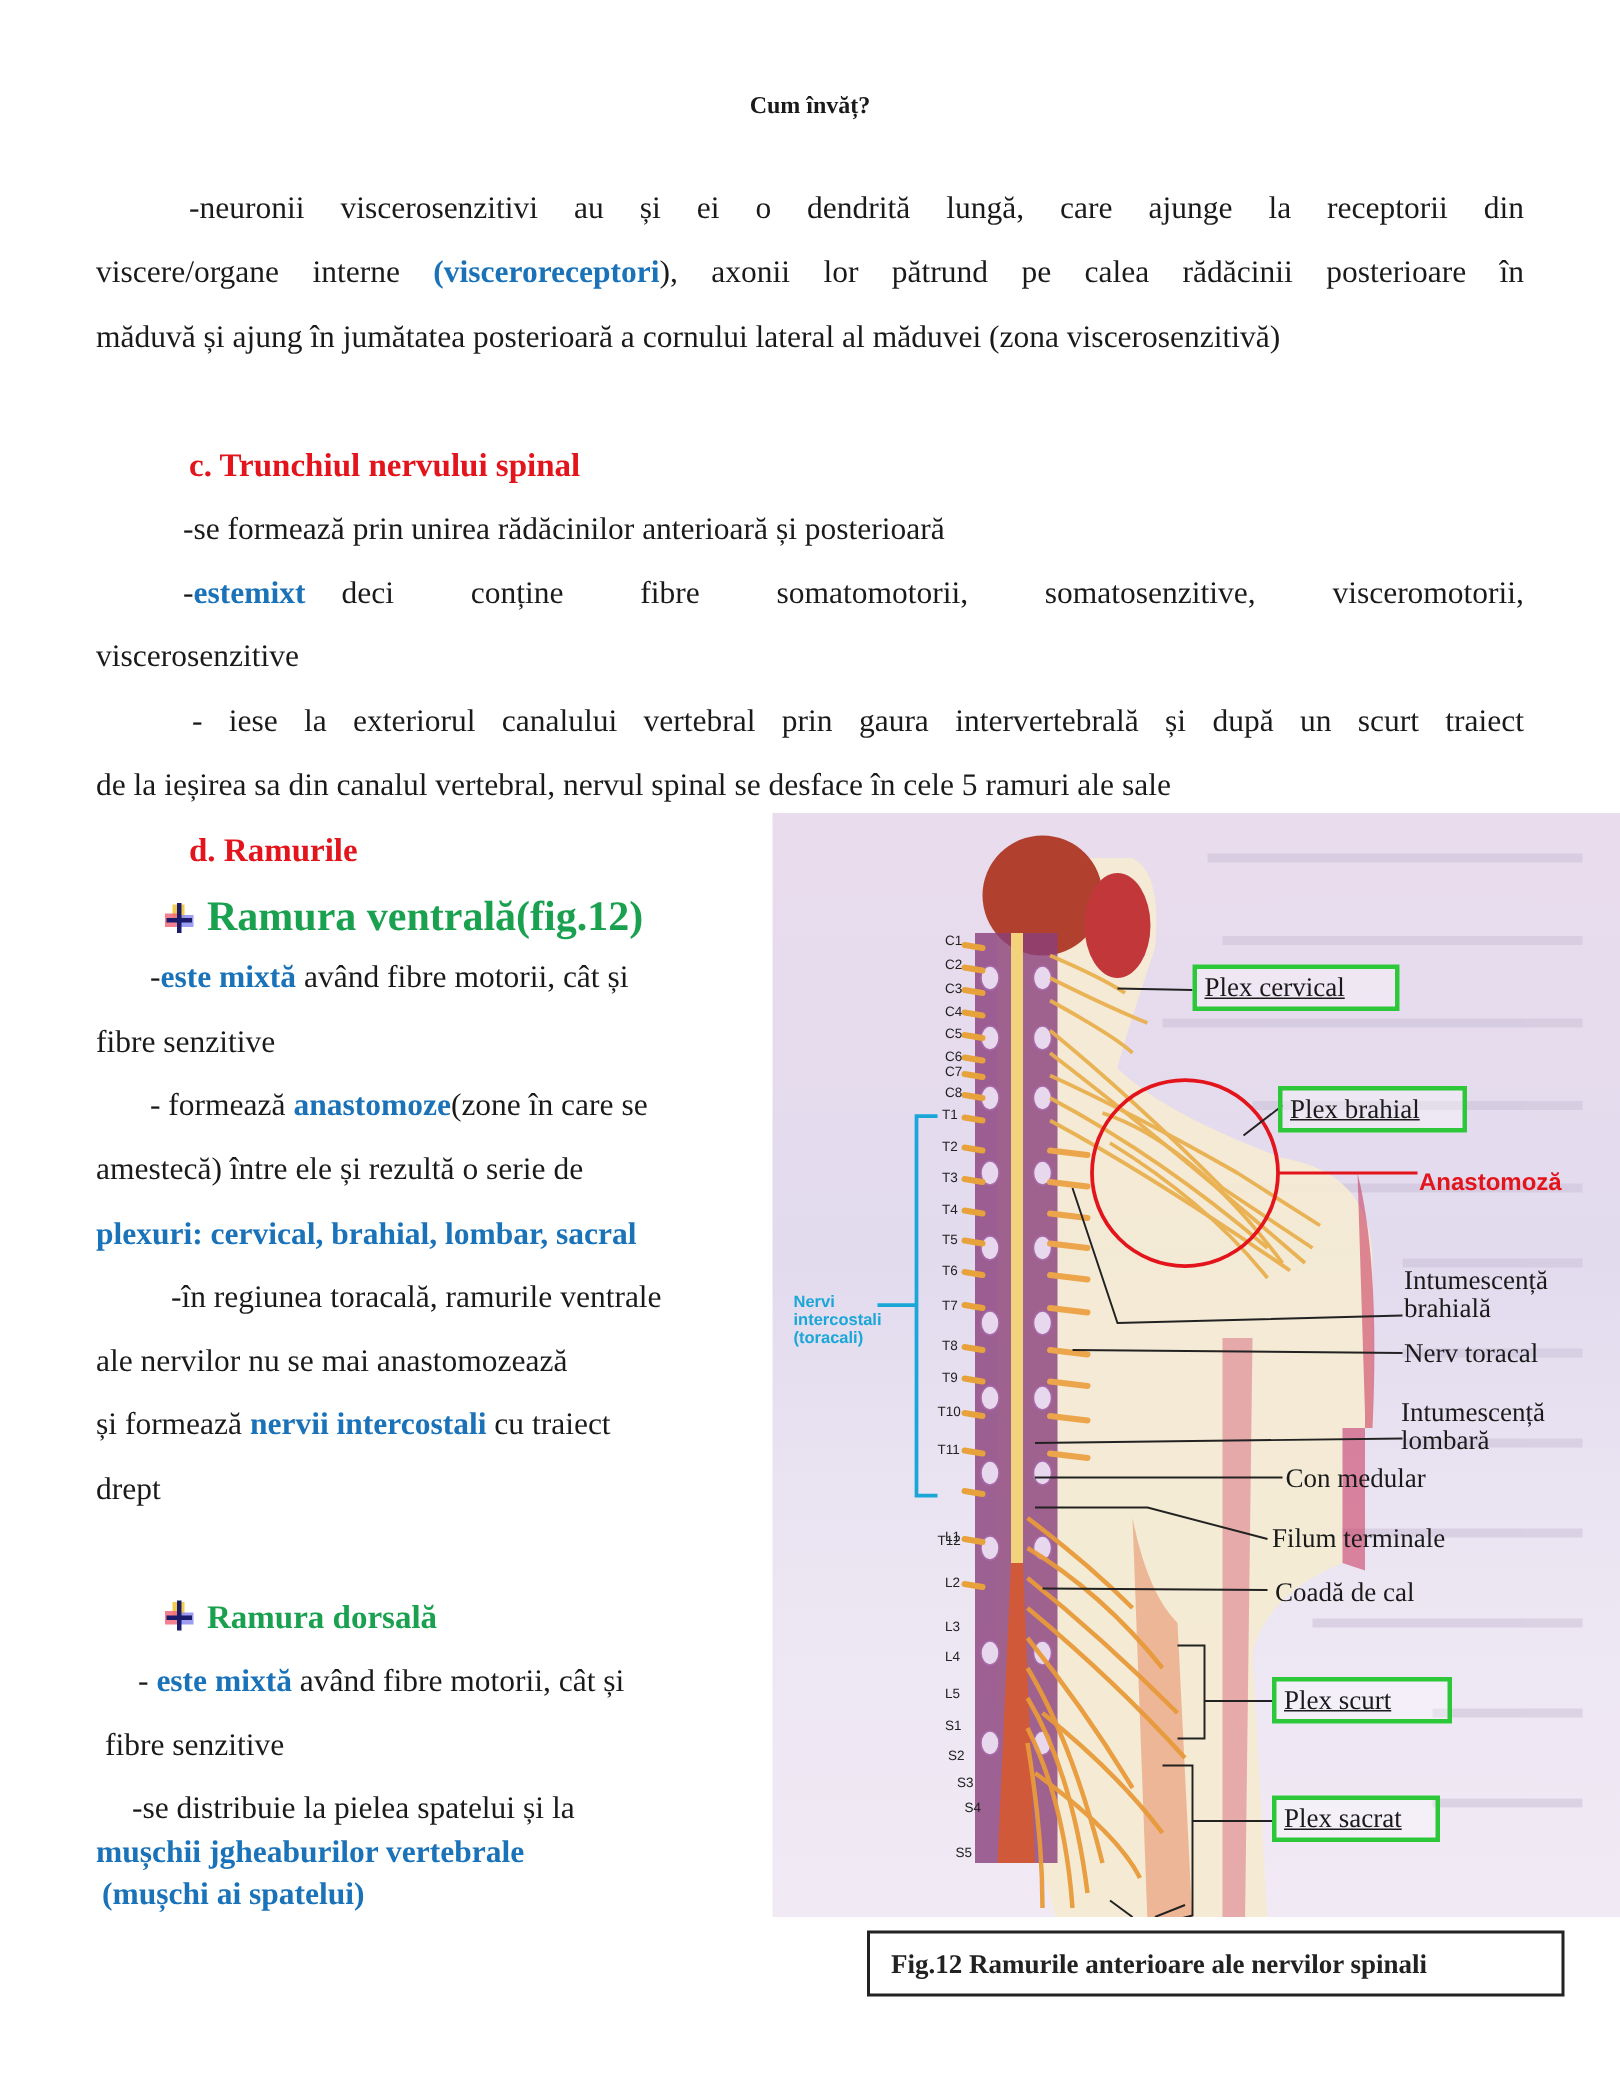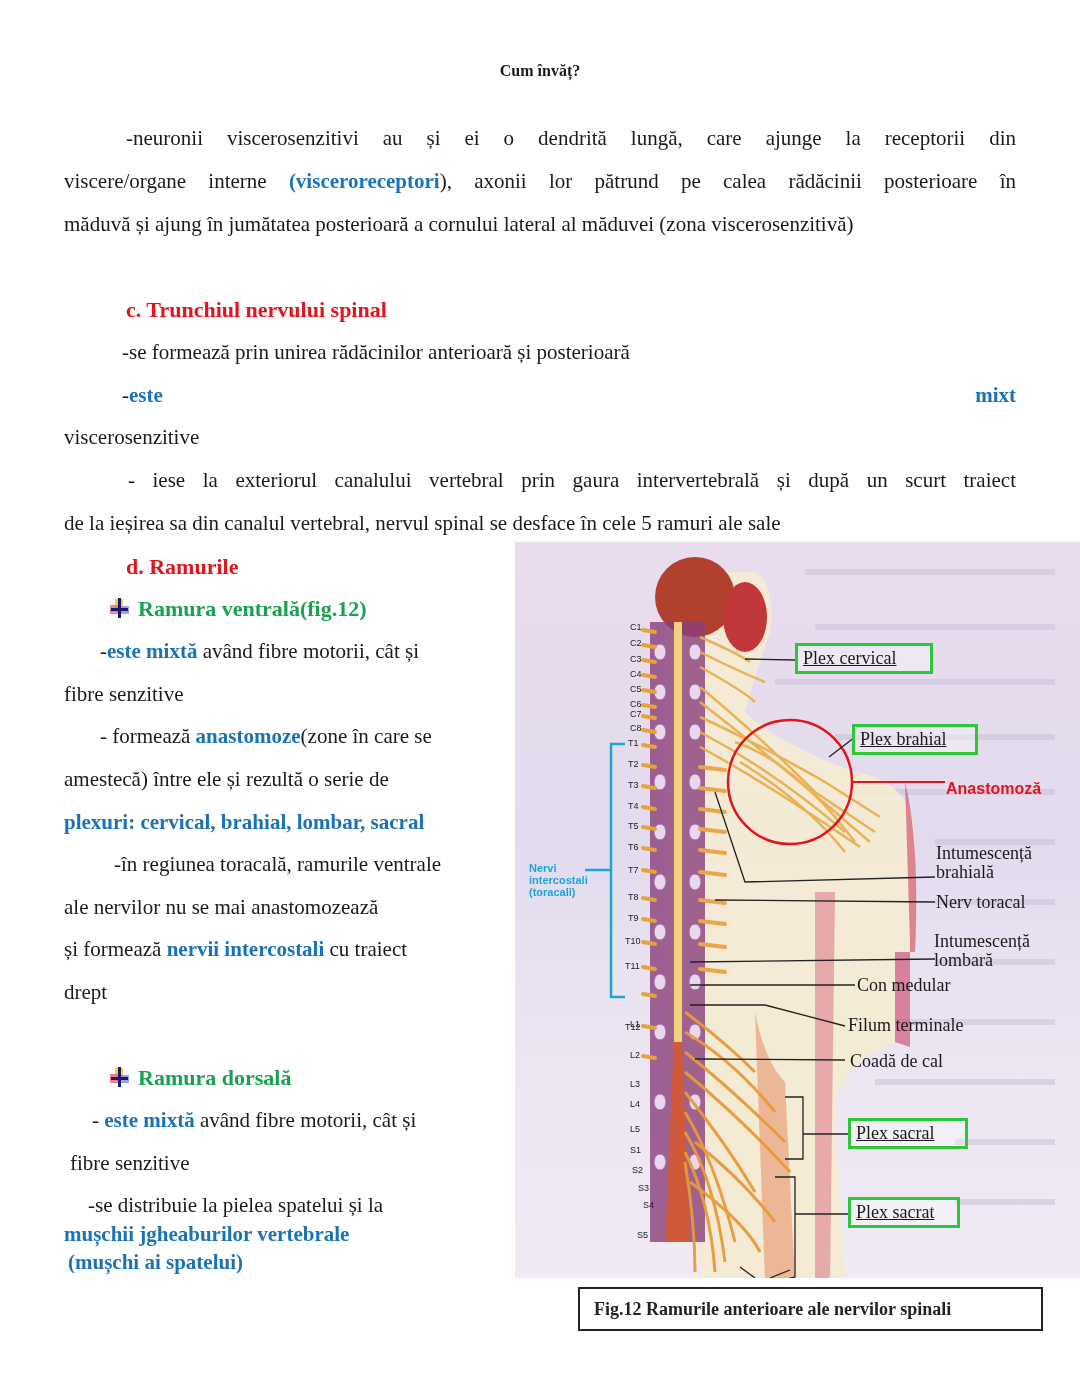--- a/index.html
+++ b/index.html
@@ -39,30 +39,31 @@
 <div class="abs line justify-line" style="left:64px; width:952px; top:169px;">
   <span>viscere/organe interne </span><span class="blue">(visceroreceptori</span><span>), axonii lor pătrund pe calea rădăcinii posterioare în</span>
 </div>
 <div class="abs line" style="left:64px; top:212px;">măduvă și ajung în jumătatea posterioară a cornului lateral al măduvei (zona viscerosenzitivă)</div>
 
 <div class="abs line red" style="left:126px; top:297px; font-size:22px;">c.  Trunchiul nervului spinal</div>
 <div class="abs line" style="left:122px; top:340px;">-se formează prin unirea rădăcinilor anterioară și posterioară</div>
 <div class="abs line" style="left:122px; width:894px; top:383px; display:flex; justify-content:space-between;">
   <span><span>-</span><span class="blue">este</span></span>
   <span class="blue">mixt</span>
+  <span style="flex:1; text-align:justify; text-align-last:justify; margin-left:24px;">deci conține fibre somatomotorii, somatosenzitive, visceromotorii,</span>
 </div>
 <div class="abs line" style="left:64px; top:425px;">viscerosenzitive</div>
 <div class="abs line justify-line" style="left:64px; width:952px; top:468px;">
   <span style="padding-left:64px">- iese la exteriorul canalului vertebral prin gaura intervertebrală și  după un scurt traiect</span>
 </div>
 <div class="abs line" style="left:64px; top:511px;">de la ieșirea sa din canalul vertebral, nervul spinal se desface în cele 5 ramuri ale sale</div>
 
 <div class="abs line red" style="left:126px; top:554px; font-size:22px;">d.  Ramurile</div>
 
-<div class="abs line green" style="left:108px; top:596px; font-size:22px;">
+<div class="abs line green" style="left:108px; top:596px; font-size:28px;">
   <span class="bullet"><span class="y"></span><span class="r"></span><span class="b"></span><span class="v"></span><span class="h"></span></span><span>Ramura ventrală(fig.12)</span>
 </div>
 <div class="abs line" style="left:100px; top:639px;">
   <span>-</span><span class="blue">este mixtă</span><span> având fibre motorii, cât și</span>
 </div>
 <div class="abs line" style="left:64px; top:682px;">fibre senzitive</div>
 <div class="abs line" style="left:100px; top:724px;">
   <span>- formează </span><span class="blue">anastomoze</span><span>(zone în care se</span>
 </div>
 <div class="abs line" style="left:64px; top:767px;">amestecă) între ele și rezultă o serie de</div>
@@ -274,17 +275,17 @@
     <div>brahială</div>
   </div>
   <div class="abs fig-label" style="left:421px; top:350px;">Nerv toracal</div>
   <div class="abs fig-label" style="left:419px; top:390px; line-height:19px;">
     <div>Intumescență</div>
     <div>lombară</div>
   </div>
   <div class="abs fig-label" style="left:342px; top:433px;">Con medular</div>
   <div class="abs fig-label" style="left:333px; top:473px;">Filum terminale</div>
   <div class="abs fig-label" style="left:335px; top:509px;">Coadă de cal</div>
-  <div class="abs fig-label boxed" style="left:333px; top:576px; width:104px;">Plex sacral</div>
+  <div class="abs fig-label boxed" style="left:333px; top:576px; width:104px;">Plex scurt</div>
   <div class="abs fig-label boxed" style="left:333px; top:655px; width:96px;">Plex sacrat</div>
 </div>
 
 <div class="abs caption">Fig.12 Ramurile anterioare ale nervilor spinali</div>
 
 </body></html>

